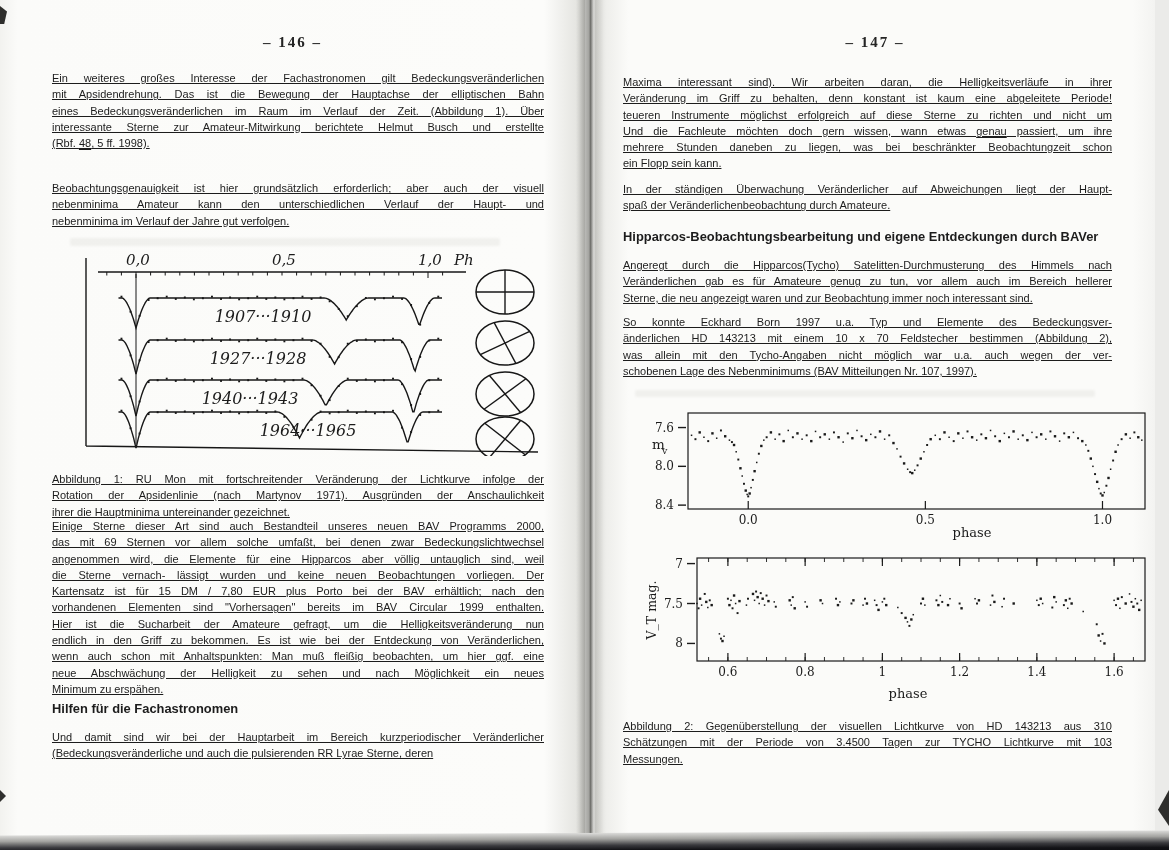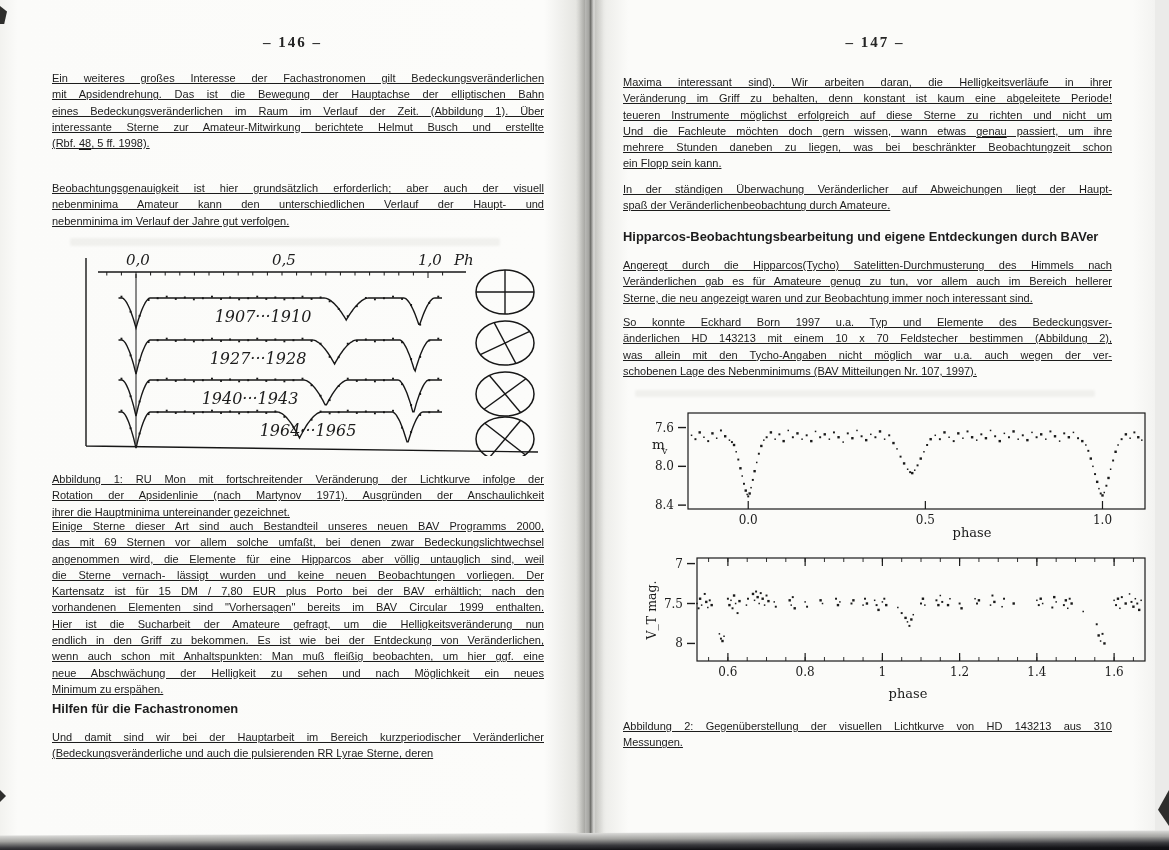--- a/index.html
+++ b/index.html
@@ -636,20 +636,21 @@
         <rect x="494.5948275862069" y="49.97093023255817" width="1.5" height="1.5" fill="#1a1a1a"></rect>
         <rect x="496.3008620689655" y="54.53662790697673" width="1.95" height="1.95" fill="#1a1a1a"></rect>
         <rect x="498.0068965517242" y="60.699224806201535" width="2.4" height="2.4" fill="#1a1a1a"></rect>
         <rect x="500.3879310344828" y="51.56782945736433" width="1.5" height="1.5" fill="#1a1a1a"></rect>
         <text x="268" y="150" font-size="13" text-anchor="middle">phase</text>
         <text x="16" y="62" font-size="12.5" text-anchor="middle" transform="rotate(-90 16 62)">V_T mag.</text>
       </svg>
 
     <div class="tblock" style="left:28px;top:718px;width:489px;">
         <div class="jline">Abbildung 2: Gegenüberstellung der visuellen Lichtkurve von HD 143213 aus 310</div>
+        <div class="jline">Schätzungen mit der Periode von 3.4500 Tagen zur TYCHO Lichtkurve mit 103</div>
         <div class="jline last">Messungen.</div>
       </div>
   </div>
 
   <div class="fold"></div>
   <div class="right-edge"></div>
   <div class="bottom-strip"></div>
   <div class="mark mark-tl"></div>
   <div class="mark mark-bl"></div>
   <div class="mark mark-r"></div>

